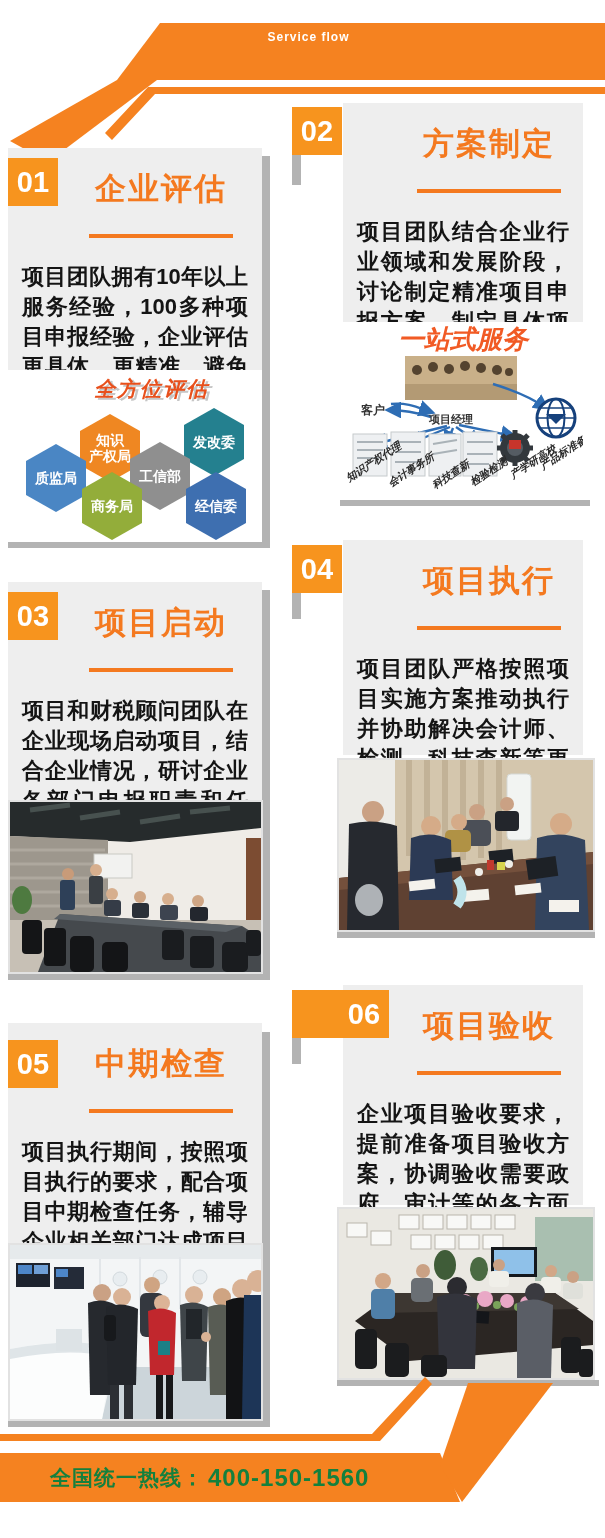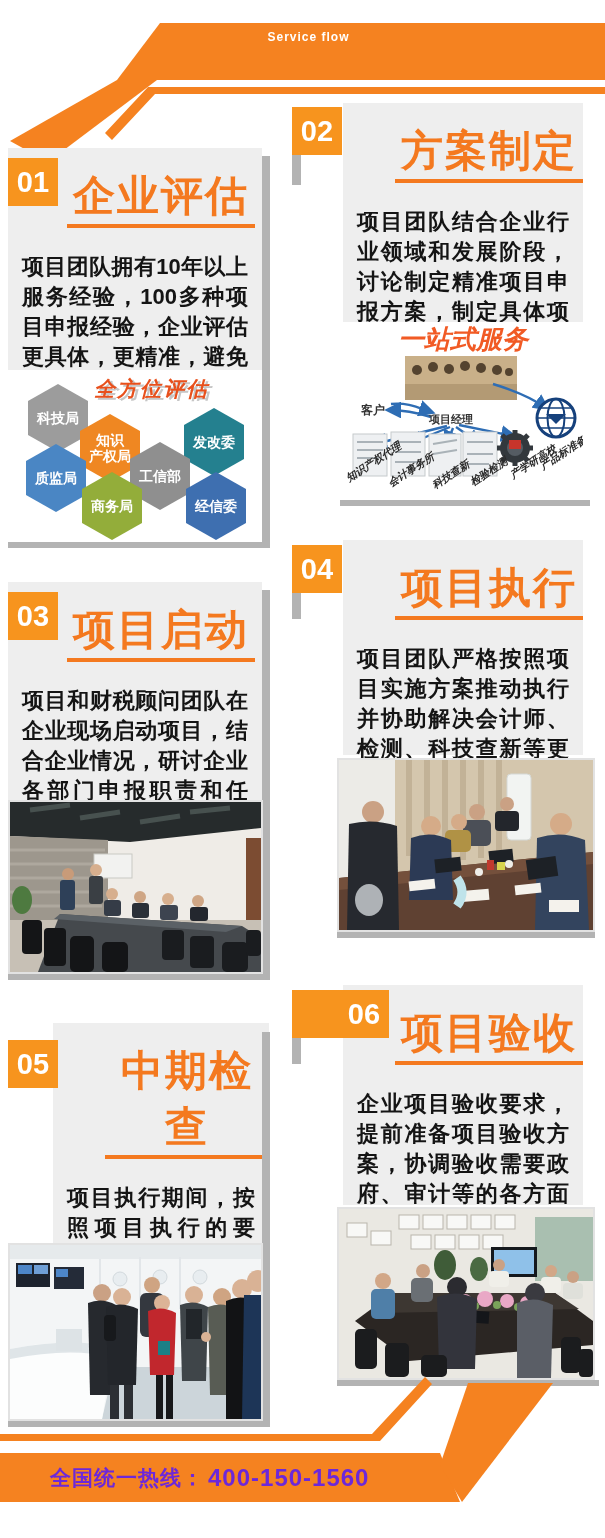--- a/index.html
+++ b/index.html
@@ -5,32 +5,32 @@
   html,body{margin:0;padding:0;background:#ffffff;}
   #page{position:relative;width:605px;height:1538px;background:#ffffff;overflow:hidden;
         font-family:"Liberation Sans","DejaVu Sans",sans-serif;}
   svg{display:block;}
   .abs{position:absolute;}
   
   .banner-text{position:absolute;top:30px;left:0;width:605px;display:flex;justify-content:center;
                align-items:baseline;color:#fff;}
   .banner-title{font-size:39px;font-weight:bold;letter-spacing:3px;}
   .banner-sub{font-size:12px;font-weight:bold;margin-left:12px;letter-spacing:1px;}
-  .hotline{position:absolute;left:50px;top:1453px;height:49px;display:flex;align-items:center;color:#6d28d9;}
+  .hotline{position:absolute;left:50px;top:1453px;height:49px;display:flex;align-items:center;color:#15803d;}
   .hotline-label{font-size:21px;font-weight:bold;letter-spacing:1px;}
   .hotline-number{font-size:24px;font-weight:bold;margin-left:4px;letter-spacing:1px;}
   
   .card{position:absolute;background:#eeeeee;}
   .badge{position:absolute;width:50px;height:48px;background:#f7941e;color:#fff;
          display:flex;align-items:center;justify-content:center;
          font-size:29px;font-weight:bold;z-index:5;}
   .badge-stem{position:absolute;width:9px;background:#b3b3b3;z-index:4;}
   .title-row{text-align:center;padding-left:52px;margin-top:20px;}
-  .card-title{display:inline-block;color:#f4791f;font-size:42px;font-weight:bold;letter-spacing:2px;
-              border-bottom:4px solid #f4791f;padding:0 6px 0;}
+  .card-title{display:inline-block;color:#f4791f;font-size:31px;font-weight:bold;letter-spacing:2px;
+              border-bottom:4px solid #f4791f;padding:0 6px 24px;}
   .card-body{margin:24px 14px 0;font-size:22px;line-height:30px;font-weight:bold;color:#141414;
              text-align:justify;}
   .vshadow{position:absolute;width:8px;background:#b3b3b3;}
   .hshadow{position:absolute;height:6px;background:#b3b3b3;}
   .graphic-box{position:absolute;background:#ffffff;overflow:hidden;}
   .photo{position:absolute;border:2px solid #e2e2e2;box-sizing:border-box;overflow:hidden;background:#ddd;}
   
   .hexmap-title{position:absolute;left:86px;top:5px;color:#e8501c;font-size:21px;font-weight:bold;
                 font-style:italic;letter-spacing:2px;text-shadow:3px 2px 0 #c6c6c6;white-space:nowrap;}
   .hex{position:absolute;width:60px;height:68px;display:flex;align-items:center;justify-content:center;
@@ -53,21 +53,20 @@
 
   <div class="card" style="left:8px;top:148px;width:254px;height:222px;">
     <div class="title-row"><span class="card-title">企业评估</span></div>
     <div class="card-body">项目团队拥有10年以上服务经验，100多种项目申报经验，企业评估更具体，更精准，避免无效规划和申报。</div>
   </div>
   <div class="badge" style="left:8px;top:158px;">01</div>
   <div class="vshadow" style="left:262px;top:156px;height:392px;"></div>
 
   <div class="graphic-box" style="left:8px;top:370px;width:254px;height:172px;">
     <div class="hexmap-title">全方位评估</div>
-    <div class="hex" style="left: 20px; top: 14px; background: rgb(156, 156, 156);"><span>科技局</span></div>
     <div class="hex" style="left: 72px; top: 44px; background: rgb(239, 135, 34);"><span>知识
 产权局</span></div>
     <div class="hex" style="left: 176px; top: 38px; background: rgb(36, 128, 143);"><span>发改委</span></div>
     <div class="hex" style="left: 122px; top: 72px; background: rgb(143, 143, 143);"><span>工信部</span></div>
     <div class="hex" style="left: 18px; top: 74px; background: rgb(74, 134, 196);"><span>质监局</span></div>
     <div class="hex" style="left: 74px; top: 102px; background: rgb(147, 173, 58);"><span>商务局</span></div>
     <div class="hex" style="left: 178px; top: 102px; background: rgb(62, 111, 176);"><span>经信委</span></div>
   </div>
   <div class="hshadow" style="left:8px;top:542px;width:260px;"></div>
 
@@ -242,21 +241,21 @@
       <circle cx="140" cy="112" r="4" fill="#efeee9"></circle>
         <circle cx="170" cy="104" r="4" fill="#efeee9"></circle>
       <rect x="148" y="100" width="7" height="10" fill="#c03a2e"></rect>
         <rect x="158" y="102" width="8" height="8" fill="#d8d44f"></rect>
       <ellipse cx="30" cy="140" rx="14" ry="16" fill="#aeb2b6"></ellipse>
       <path d="M118,118 q10,14 0,28" stroke="#bfe3ea" stroke-width="9" fill="none"></path>
     </svg>
   </div>
   <div class="hshadow" style="left:337px;top:932px;width:258px;"></div>
 
-  <div class="card" style="left:8px;top:1023px;width:216px;height:220px;margin-left:45px;">
+  <div class="card" style="left:8px;top:1023px;width:254px;height:220px;">
     <div class="title-row"><span class="card-title">中期检查</span></div>
     <div class="card-body">项目执行期间，按照项目执行的要求，配合项目中期检查任务，辅导企业相关部门达成项目中期检查指标。</div>
   </div>
   <div class="badge" style="left:8px;top:1040px;">05</div>
   <div class="vshadow" style="left:262px;top:1032px;height:395px;"></div>
 
   <div class="photo" style="left:8px;top:1243px;width:255px;height:178px;">
     <svg width="251" height="174" viewBox="0 0 251 174" preserveAspectRatio="none">
       <rect width="251" height="174" fill="#f3f5f6"></rect>
       <rect width="251" height="14" fill="#e6eaec"></rect>

